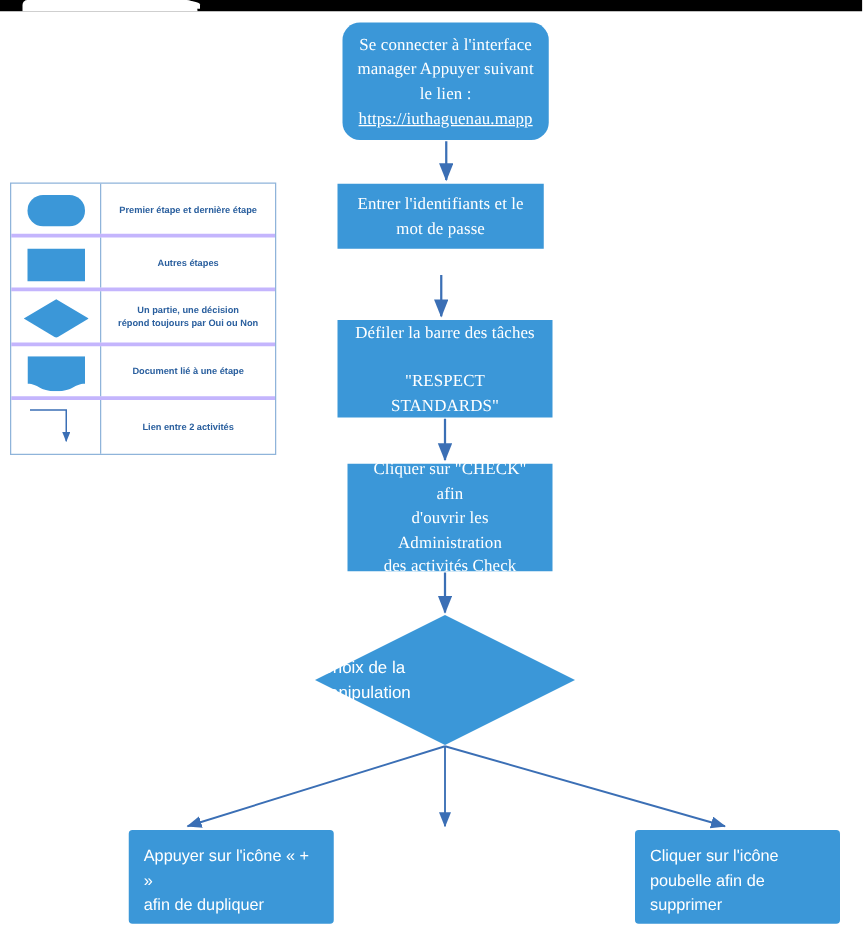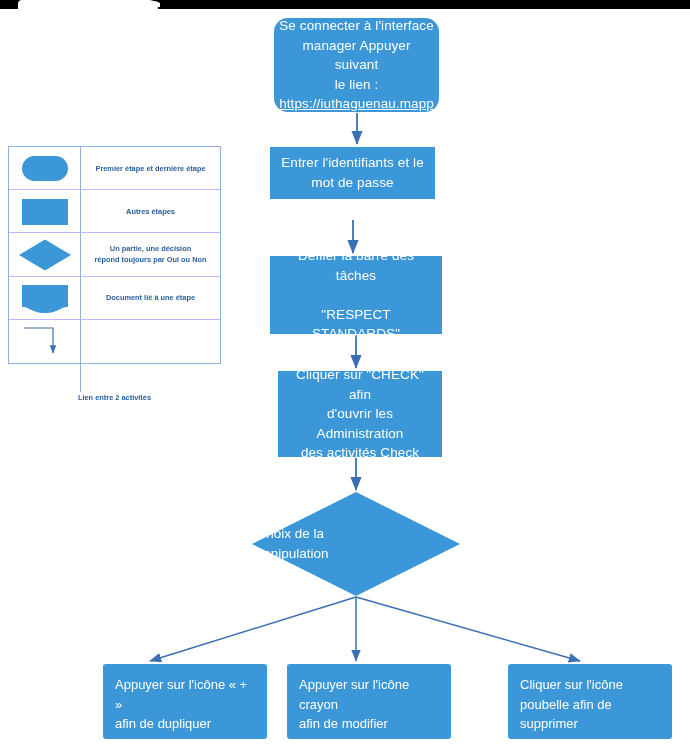--- a/index.html
+++ b/index.html
@@ -62,20 +62,21 @@
     background: #3b97d8;
     color: #ffffff;
     box-sizing: border-box;
     display: flex;
     align-items: center;
     justify-content: center;
     text-align: center;
     line-height: 1.45;
     font-size: 13.5px;
     letter-spacing: 0.1px;
+    font-family: Liberation Serif, serif;
   }
   .node .txt { display: block; padding: 0 10px; }
 
   .node-start {
     left: 274px; top: 18px;
     width: 165px; height: 94px;
     border-radius: 14px;
   }
   .node-start a.link {
     color: #ffffff;
@@ -140,24 +141,24 @@
     position: absolute;
     left: 8px; top: 146px;
     width: 213px; height: 218px;
     background: #ffffff;
     border: 1px solid #8fb4da;
     box-sizing: border-box;
   }
   .legend-row {
     display: flex;
     height: 43.2px;
-    border-bottom: 1px solid #c4b5fd;
-    box-sizing: border-box;
-  }
-  .legend-row:last-child { border-bottom: none; flex-direction: column; }
+    border-bottom: 3px solid #c4b5fd;
+    box-sizing: border-box;
+  }
+  .legend-row:last-child { border-bottom: none; }
   .legend-icon {
     width: 72px;
     border-right: 1px solid #8fb4da;
     box-sizing: border-box;
     position: relative;
     flex: 0 0 72px;
   }
   .legend-text {
     flex: 1;
     display: flex;
@@ -274,24 +275,20 @@
         <span>Choix de la</span><br>
         <span>manipulation</span>
       </span>
     </div>
   </div>
 
   <div class="leaf leaf-1">
     <span>Appuyer sur l'icône « + »</span><br>
     <span>afin de dupliquer</span>
   </div>
-  <div class="leaf leaf-2">
-    <span>Appuyer sur l'icône crayon</span><br>
-    <span>afin de modifier</span>
-  </div>
   <div class="leaf leaf-3">
     <span>Cliquer sur l'icône</span><br>
     <span>poubelle afin de supprimer</span>
   </div>
 
   <div class="legend">
 
     <div class="legend-row">
       <div class="legend-icon">
         <div class="sh-round"></div>

